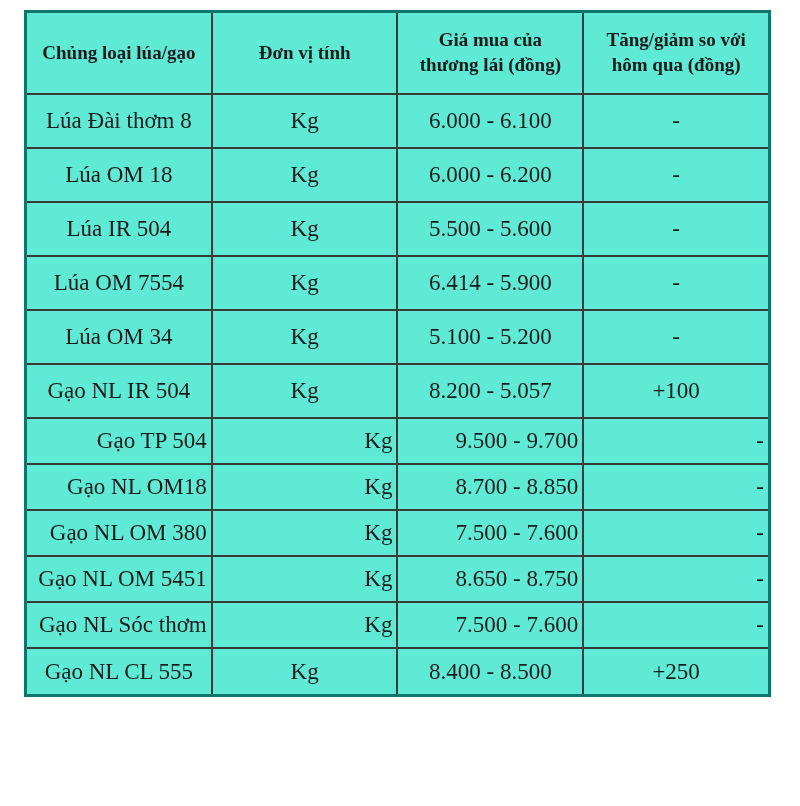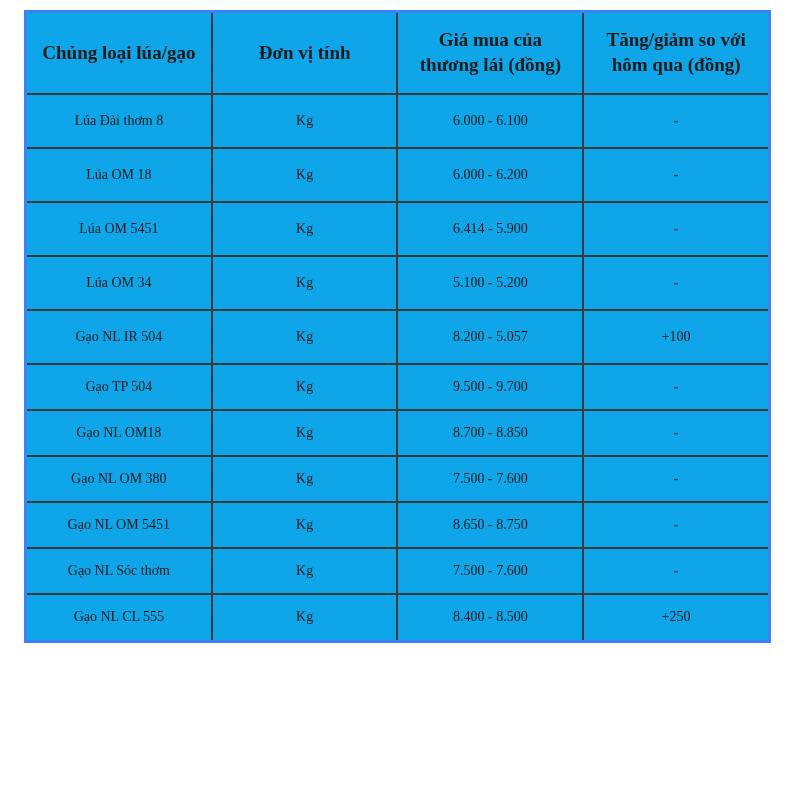--- a/index.html
+++ b/index.html
@@ -15,44 +15,44 @@
     color: #1b1b1b;
     -webkit-font-smoothing: antialiased;
   }
   table.price-table {
     position: absolute;
     left: 24px;
     top: 10px;
     width: 747px;
     border-collapse: collapse;
     table-layout: fixed;
-    border: 3px solid #3b82f6;
-    background: #0ea5e9;
+    border: 3px solid #0f766e;
+    background: #5eead4;
   }
   table.price-table th,
   table.price-table td {
     border: 2px solid #3a3a3a;
     text-align: center;
     vertical-align: middle;
     padding: 0 4px;
     overflow: hidden;
   }
   table.price-table th {
     width: 25%;
     height: 80px;
     font-weight: bold;
     font-size: 19px;
     line-height: 1.3;
   }
   table.price-table td {
-    font-size: 14px;
+    font-size: 23px;
     line-height: 1.2;
   }
   tr.row-tall td  { height: 52px; }
-  tr.row-short td { height: 44px; }
+  tr.row-short td { height: 44px; text-align: right; }
   tr.row-last td  { height: 45px; margin-top: 23px; }
   .hline { display: block; }
 </style>
 </head>
 <body>
 
 <table class="price-table">
   <thead>
     <tr>
       <th>
@@ -80,21 +80,27 @@
       <td>6.000 - 6.100</td>
       <td>-</td>
     </tr>
     <tr class="row-tall">
       <td>Lúa OM 18</td>
       <td>Kg</td>
       <td>6.000 - 6.200</td>
       <td>-</td>
     </tr>
     <tr class="row-tall">
-      <td>Lúa OM 5451</td>
+      <td>Lúa IR 504</td>
+      <td>Kg</td>
+      <td>5.500 - 5.600</td>
+      <td>-</td>
+    </tr>
+    <tr class="row-tall">
+      <td>Lúa OM 7554</td>
       <td>Kg</td>
       <td>6.414 - 5.900</td>
       <td>-</td>
     </tr>
     <tr class="row-tall">
       <td>Lúa OM 34</td>
       <td>Kg</td>
       <td>5.100 - 5.200</td>
       <td>-</td>
     </tr>

